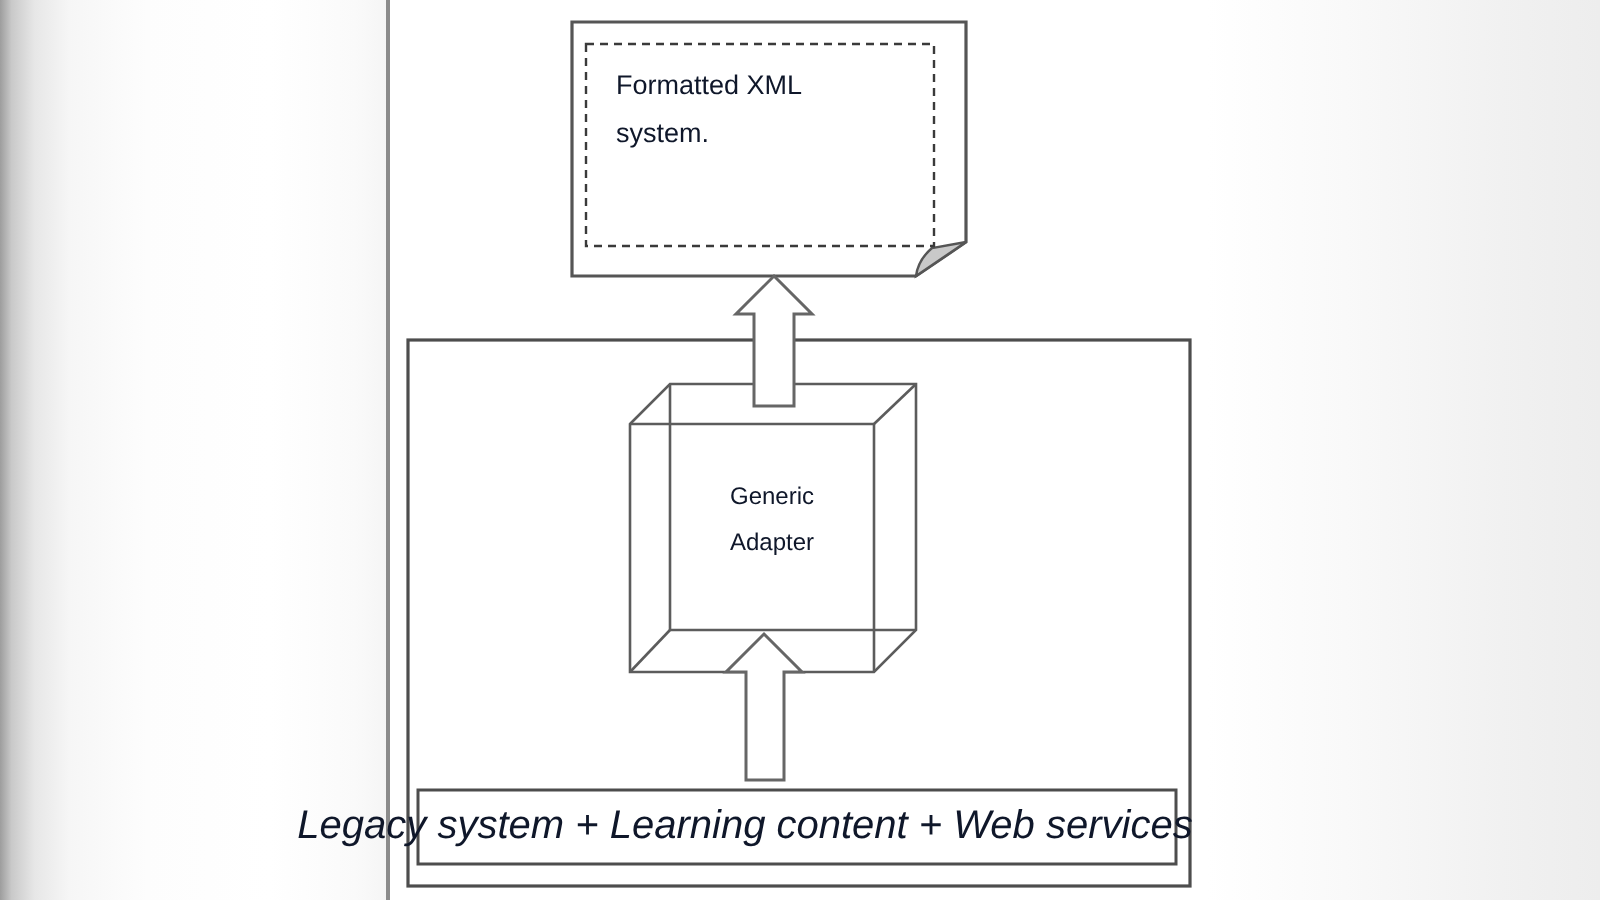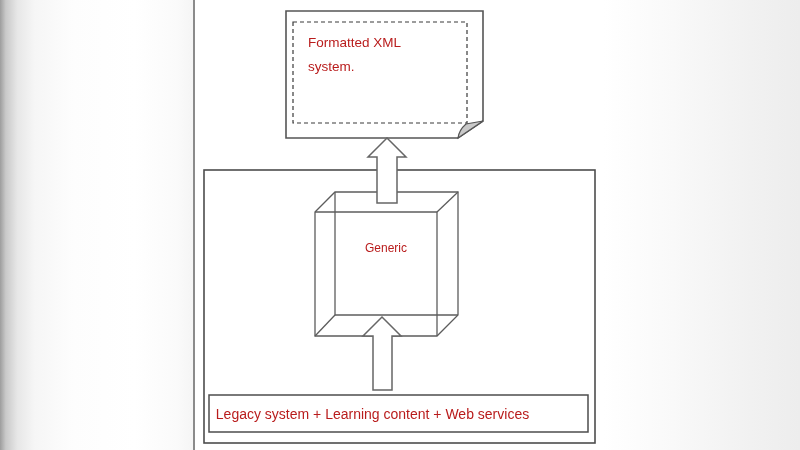--- a/index.html
+++ b/index.html
@@ -13,29 +13,29 @@
     background:linear-gradient(90deg,#9d9d9d 0%,#c9c9c9 3%,#e7e7e7 9%,#f6f6f6 18%,#fdfdfd 38%,#ffffff 70%,#fafafa 92%,#f5f5f5 100%);
   }
   .page-edge{
     position:absolute;left:193px;top:0;width:2px;height:450px;background:#8b8b8b;
   }
   .bg-right{
     position:absolute;left:604px;top:0;width:196px;height:450px;
     background:linear-gradient(90deg,#ffffff 0%,#f9f9f9 35%,#f1f1f1 75%,#ededed 100%);
   }
   svg{position:absolute;left:0;top:0;}
-  .txt{position:absolute;color:#b91c1c;}
+  .txt{position:absolute;color:#0f172a;}
   .note-text{left:308px;top:31px;font-size:13.5px;}
   .note-text .line{line-height:23.5px;white-space:nowrap;}
   .adapter-text{left:335px;top:237px;width:102px;text-align:center;font-size:12px;}
   .adapter-text .line{line-height:23px;white-space:nowrap;}
   .legacy-text{
     left:209px;top:395px;width:327px;height:37px;
     display:flex;align-items:center;justify-content:center;
-    font-size:14px;white-space:nowrap;
+    font-size:20px;white-space:nowrap;font-style:italic;
   }
 </style>
 </head>
 <body>
 
 <div class="bg-left"></div>
 <div class="page-edge"></div>
 <div class="bg-right"></div>
 
 <svg width="800" height="450" viewBox="0 0 800 450">
@@ -62,15 +62,16 @@
   <path d="M387,138 L406,157 L397,157 L397,203 L377,203 L377,157 L368,157 Z" fill="#ffffff" stroke="#666666" stroke-width="1.5" stroke-linejoin="miter"></path>
 </svg>
 
 <div class="txt note-text">
   <div class="line">Formatted XML</div>
   <div class="line">system.</div>
 </div>
 
 <div class="txt adapter-text">
   <div class="line">Generic</div>
+  <div class="line">Adapter</div>
 </div>
 
 <div class="txt legacy-text">Legacy system + Learning content + Web services</div>
 
 </body></html>

